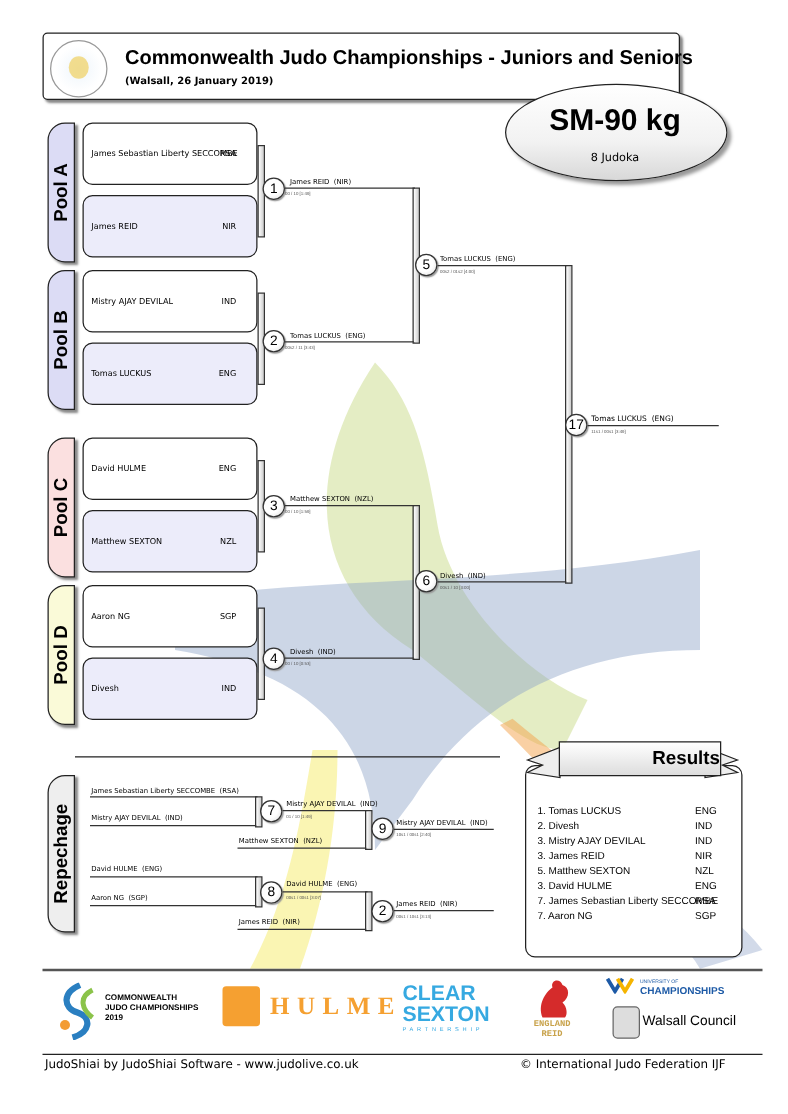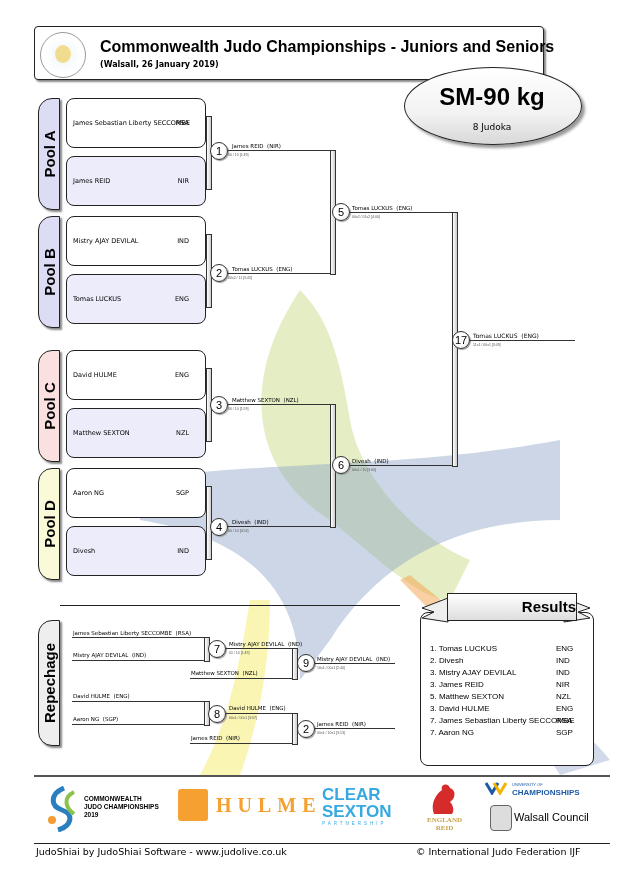--- a/index.html
+++ b/index.html
@@ -227,21 +227,21 @@
   <div>CLEAR</div>
     <div>SEXTON</div>
   <div style="font-size:4.5px;letter-spacing:3px;line-height:8px;font-weight:normal">PARTNERSHIP</div>
 </div>
 
 <div class="abs" style="left:426px;top:780px;width:34px;height:36px">
   <svg width="34" height="36">
       <path d="M8 34 C 4 24, 10 14, 16 10 C 14 4, 22 2, 24 8 C 30 10, 30 18, 24 22 C 28 26, 28 32, 26 34 Z" fill="#d52b2b"></path>
     </svg>
 </div>
-<div class="abs" style="left:427px;top:816px;color:#c8a24a;font-size:7px;font-weight:bold;text-align:center;font-family:Liberation Serif, serif;line-height:8px">
+<div class="abs" style="left:427px;top:816px;color:#c8a24a;font-size:7px;font-weight:bold;text-align:center;font-family:Liberation Mono, monospace;line-height:8px">
   <div>ENGLAND</div>
     <div>REID</div>
 </div>
 
 <div class="abs" style="left:484px;top:781px;width:24px;height:14px">
   <svg width="24" height="14">
       <path d="M2 2 L 8 12 L 14 2" stroke="#1d5aa6" stroke-width="3" fill="none"></path>
       <path d="M10 2 L 16 12 L 22 2" stroke="#f5b400" stroke-width="3" fill="none"></path>
     </svg>
 </div>

